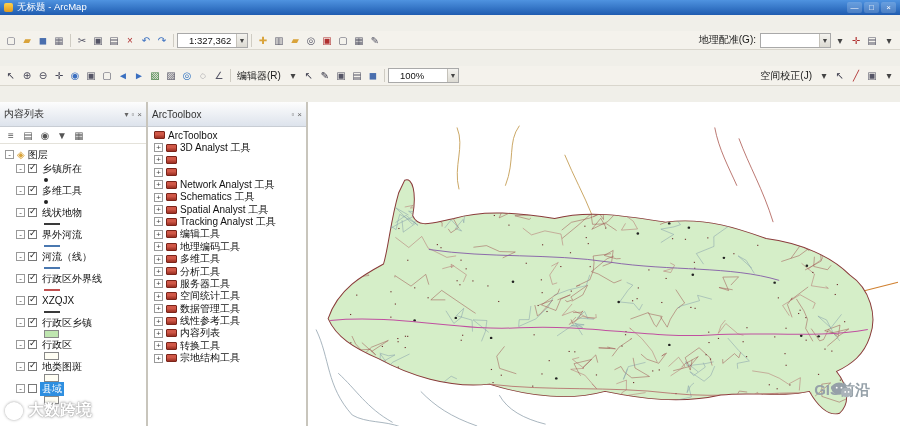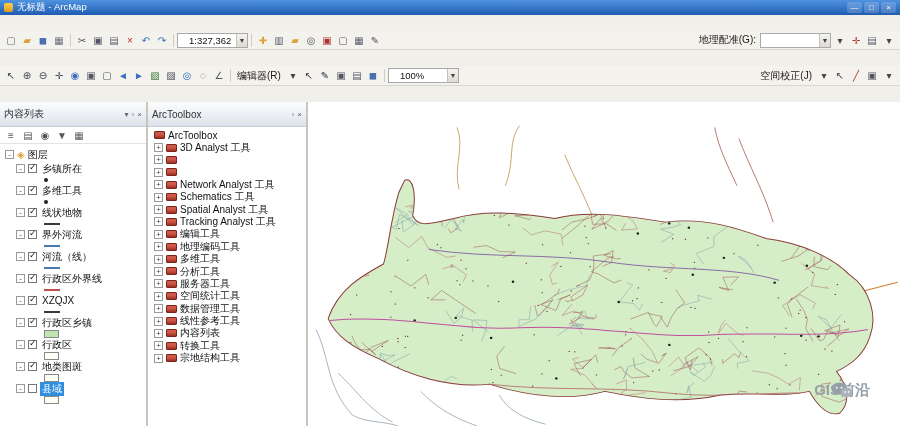--- a/index.html
+++ b/index.html
@@ -741,14 +741,18 @@
           <circle cx="6.5" cy="7" r="1" fill="#fff"></circle>
             <circle cx="11.5" cy="7" r="1" fill="#fff"></circle>
           <circle cx="15.5" cy="11.5" r="0.9" fill="#fff"></circle>
             <circle cx="19" cy="11.5" r="0.9" fill="#fff"></circle>
         </svg>
         <span>GIS前沿</span>
       </div>
     </div>
   </div>
 
+  <div class="wm-left">
+    <span class="ring"></span>
+    <span>大数跨境</span>
+  </div>
 
 </div>
 
 </body></html>

